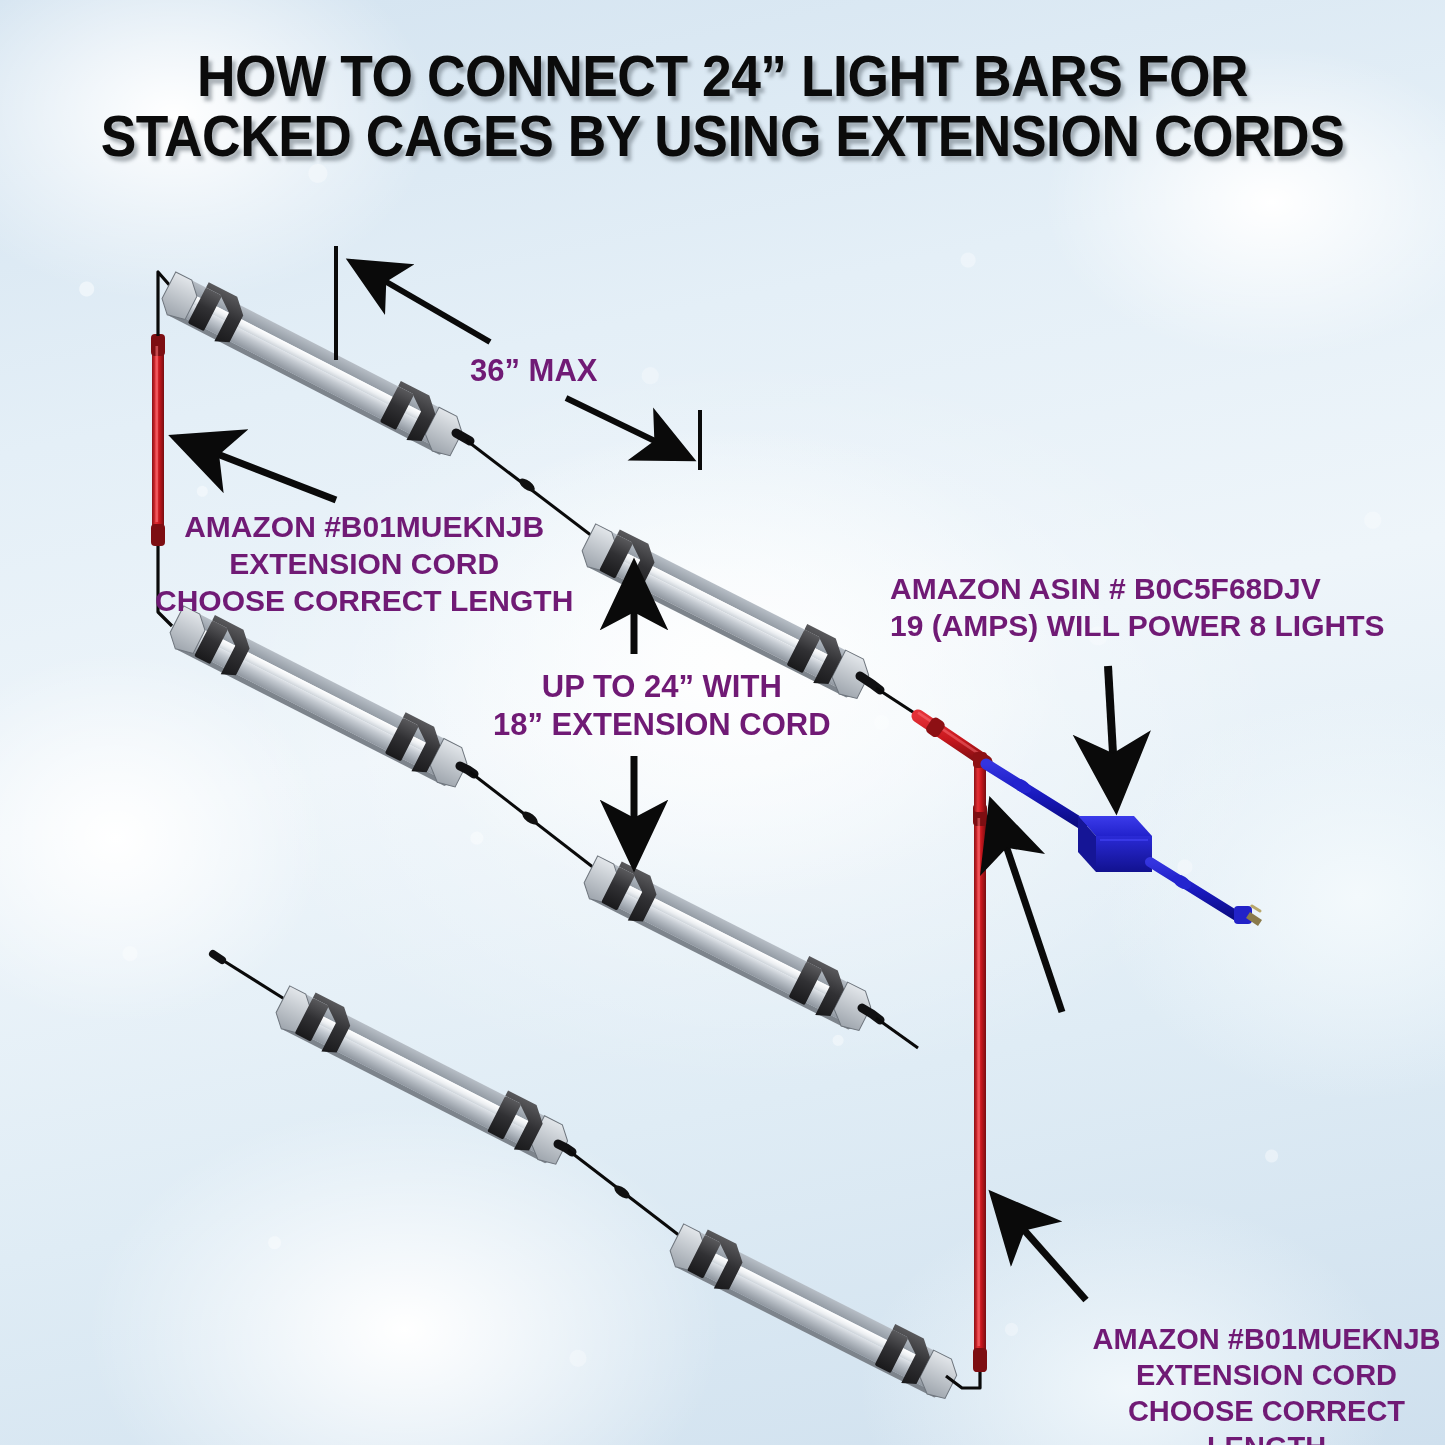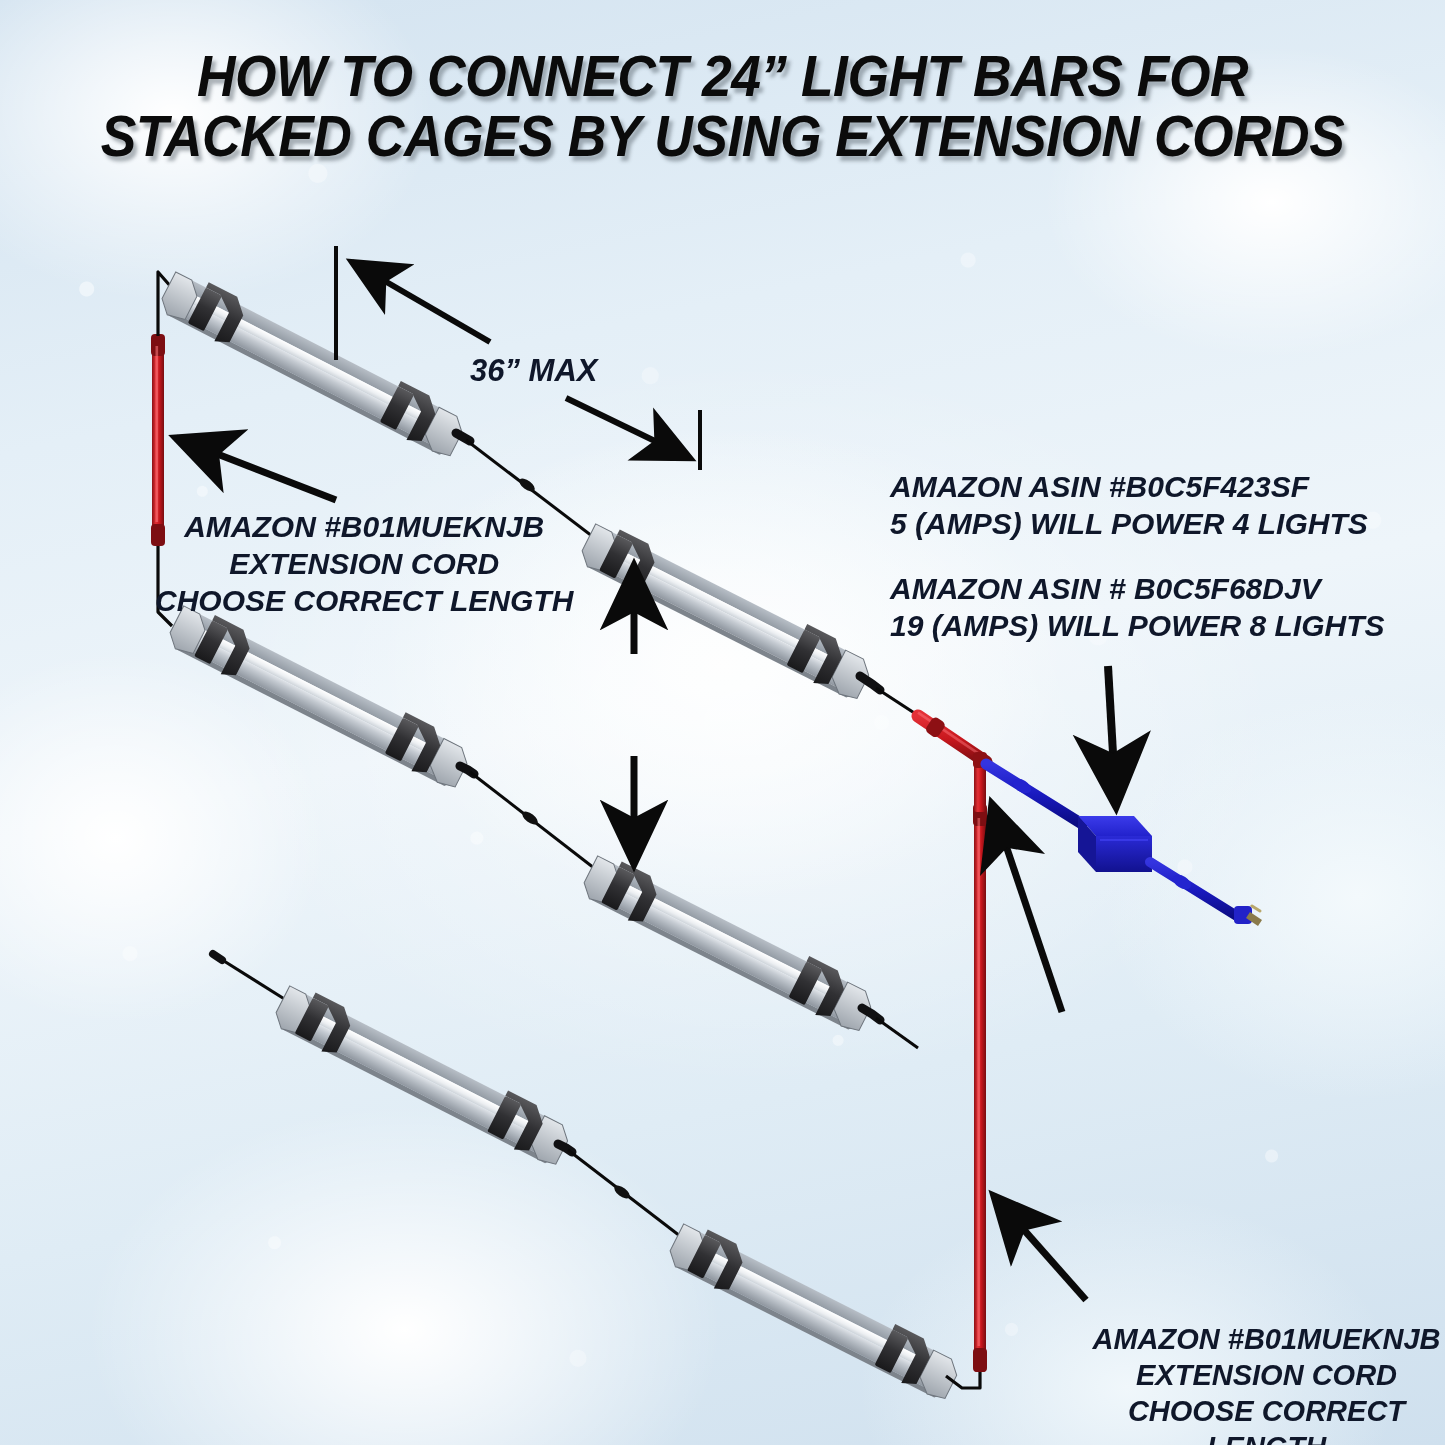--- a/index.html
+++ b/index.html
@@ -2,21 +2,21 @@
 <html><head>
 <meta charset="utf-8">
 <title>How To Connect 24" Light Bars</title>
 <style>
   html,body{margin:0;padding:0;}
   body{
     width:1445px;height:1445px;overflow:hidden;position:relative;
     font-family:"Liberation Sans", sans-serif;
     background:#dde9f3;
   }
-  #stage{position:absolute;inset:0;width:1445px;height:1445px;font-style:italic;}
+  #stage{position:absolute;inset:0;width:1445px;height:1445px;}
 
   
   .bg{
     position:absolute;inset:0;
     background:
       radial-gradient(ellipse 420px 300px at 12% 8%, #ffffff 0%, rgba(255,255,255,0) 62%),
       radial-gradient(ellipse 380px 260px at 88% 14%, #ffffff 0%, rgba(255,255,255,0) 60%),
       radial-gradient(ellipse 520px 360px at 50% 46%, #fdfefe 0%, rgba(255,255,255,0) 66%),
       radial-gradient(ellipse 340px 300px at 8%  58%, #ffffff 0%, rgba(255,255,255,0) 62%),
       radial-gradient(ellipse 400px 320px at 94% 62%, #f3f9fc 0%, rgba(255,255,255,0) 64%),
@@ -65,21 +65,21 @@
     text-shadow:4px 5px 4px rgba(80,90,100,.45);
     white-space:pre-line;
     padding:0 26px;
   }
 
   
   .lbl{
     position:absolute;
     font-family:"Liberation Sans", sans-serif;
     font-weight:bold;
-    color:#0f172a;
+    color:#701a75;
     white-space:pre-line;
     line-height:1.24;
   }
   .lbl-36     { left:470px; top:352px;  font-size:31px; }
   .lbl-upto   { left:493px; top:668px;  font-size:31px; text-align:center; }
   .lbl-extl   { left:155px; top:508px;  font-size:30px; text-align:center; }
   .lbl-asin1  { left:890px; top:468px;  font-size:30px; }
   .lbl-asin2  { left:890px; top:570px;  font-size:30px; }
   .lbl-split  { left:1062px;top:1024px; font-size:29px; }
   .lbl-extr   { left:1088px;top:1322px; font-size:29px; text-align:center; }
@@ -346,24 +346,24 @@
     <g>
       <line x1="1062" y1="1012" x2="992" y2="804" stroke="#0a0a0a" stroke-width="7" marker-end="url(#arrowHead)"></line>
     </g>
 
     <g>
       <line x1="1086" y1="1300" x2="994" y2="1196" stroke="#0a0a0a" stroke-width="7" marker-end="url(#arrowHead)"></line>
     </g>
   </svg>
 
   <div class="lbl lbl-36">36” MAX</div>
+  <div class="lbl lbl-upto">UP TO 24” WITH
+18” EXTENSION CORD</div>
   <div class="lbl lbl-extl">AMAZON #B01MUEKNJB
 EXTENSION CORD
 CHOOSE CORRECT LENGTH</div>
-  <div class="lbl lbl-asin1">AMAZON ASIN #B0C5F423SF
-5 (AMPS) WILL POWER 4 LIGHTS</div>
   <div class="lbl lbl-asin2">AMAZON ASIN # B0C5F68DJV
 19 (AMPS) WILL POWER 8 LIGHTS</div>
   <div class="lbl lbl-extr">AMAZON #B01MUEKNJB
 EXTENSION CORD
 CHOOSE CORRECT LENGTH</div>
 
 </div>
 
 </body></html>

